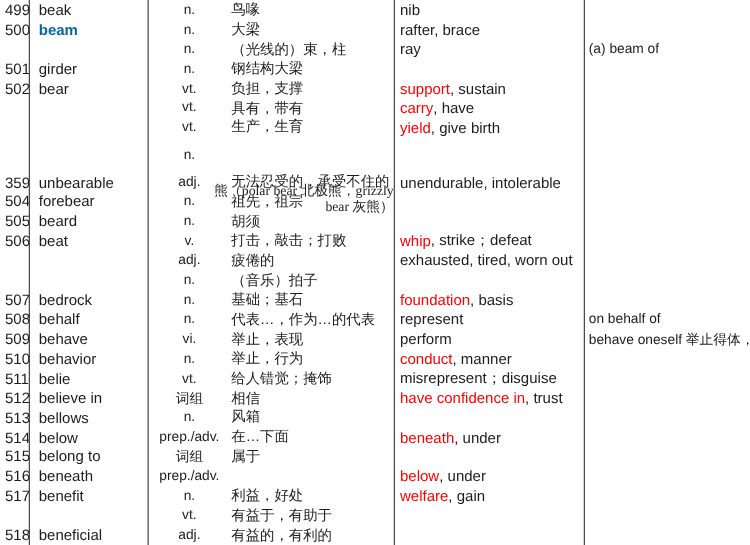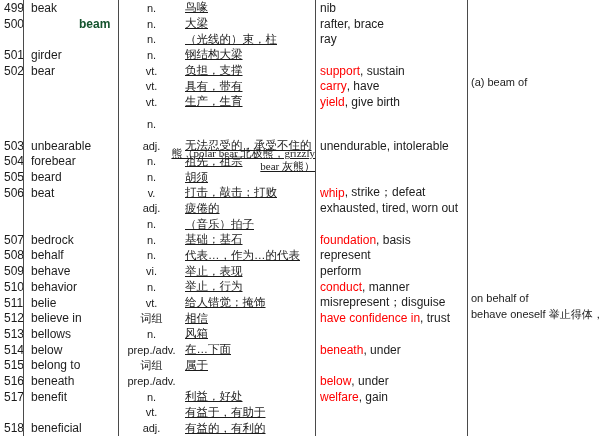--- a/index.html
+++ b/index.html
@@ -13,24 +13,24 @@
   .vline.l2{left:118px;}
   .vline.l3{left:315px;}
   .vline.l4{left:467px;}
   .rows{position:absolute;left:0;top:0;width:100%;height:100%;display:flex;flex-direction:column;border-radius:28px;}
   .row{position:relative;height:15.7px;flex:0 0 auto;}
   .row.tall{height:28px;}
   .cell{position:absolute;top:0;height:100%;display:flex;align-items:center;white-space:pre;overflow:visible;}
   .c-num{left:4px;width:19px;font-size:12px;}
   .c-word{left:31px;width:86px;font-size:12px;}
   .c-pos{left:119px;width:65px;justify-content:center;font-size:11px;}
-  .c-cn{left:185px;width:130px;font-size:11.5px;text-decoration:underline;}
+  .c-cn{left:185px;width:130px;font-size:11.5px;}
   .c-syn{left:320px;width:146px;font-size:12px;}
-  .c-note{left:471px;width:129px;font-size:11px;margin-top:43px;}
-  .word-hl{color:#14532d;font-weight:bold;margin-left:48px;}
+  .c-note{left:471px;width:129px;font-size:11px;}
+  .word-hl{color:#0369a1;font-weight:bold;}
   .syn-red{color:#fe0000;}
   .row.tall .c-cn{
     font-family:"Liberation Serif","DejaVu Serif",serif;
     font-size:11px;line-height:12.5px;
     flex-direction:column;align-items:flex-end;justify-content:center;margin-top:36px;
   }
 </style>
 </head>
 <body>
 
@@ -102,21 +102,21 @@
   <div class="row tall">
     <div class="cell c-num"></div>
     <div class="cell c-word"></div>
     <div class="cell c-pos">n.</div>
     <div class="cell c-cn"><div>熊（polar bear 北极熊，grizzly</div><div>bear 灰熊）</div></div>
     <div class="cell c-syn"><span class="syn-red"></span><span></span></div>
     <div class="cell c-note"></div>
   </div>
 
   <div class="row">
-    <div class="cell c-num">503</div>
+    <div class="cell c-num">359</div>
     <div class="cell c-word">unbearable</div>
     <div class="cell c-pos">adj.</div>
     <div class="cell c-cn">无法忍受的，承受不住的</div>
     <div class="cell c-syn"><span class="syn-red"></span><span>unendurable, intolerable</span></div>
     <div class="cell c-note"></div>
   </div>
 
   <div class="row">
     <div class="cell c-num">504</div>
     <div class="cell c-word">forebear</div>

